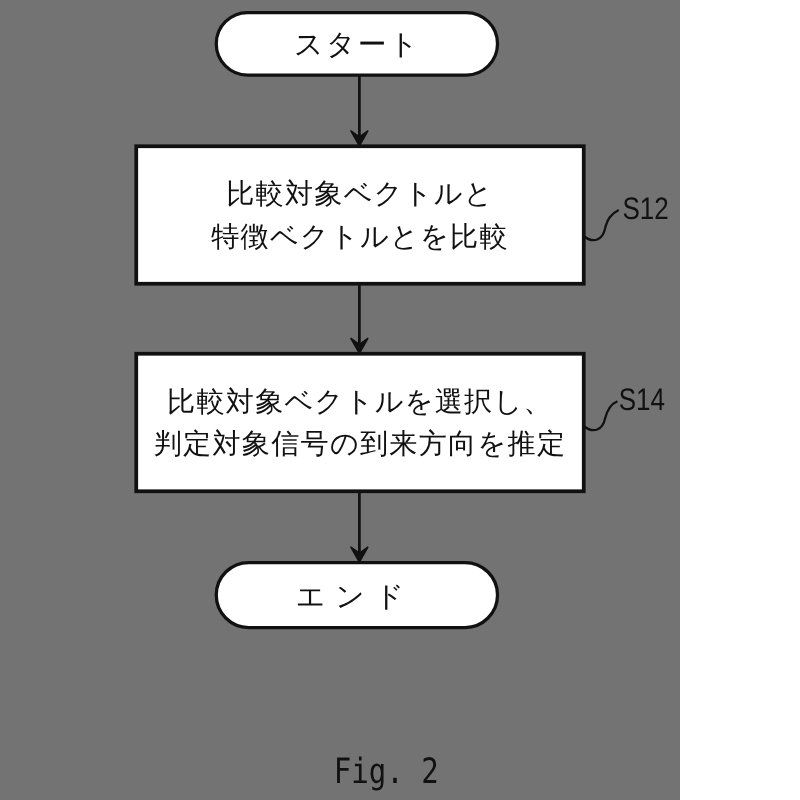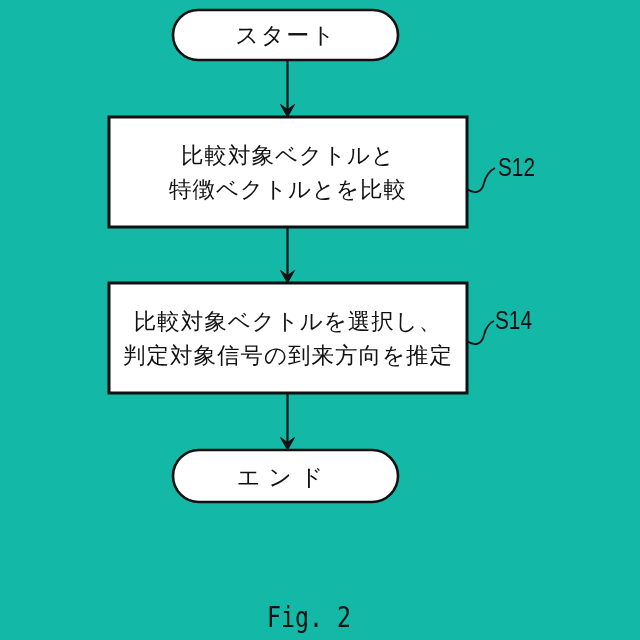--- a/index.html
+++ b/index.html
@@ -2,23 +2,23 @@
 <html><head>
 <meta charset="utf-8">
 <style>
   html, body {
     margin: 0;
     padding: 0;
     background: #ffffff;
   }
   .page {
     position: relative;
-    width: 640px;
+    width: 544px;
     height: 640px;
-    background: #14b8a6;
+    background: #737373;
     font-family: "Liberation Sans", sans-serif;
     overflow: hidden;
   }
   svg text {
     fill: #111111;
     font-family: "Liberation Sans", sans-serif;
   }
   .jp-box-text { font-size: 22.5px; letter-spacing: 1px; }
   .jp-terminal-text { font-size: 23px; }
   .step-id-text { font-size: 25px; font-weight: 500; }

